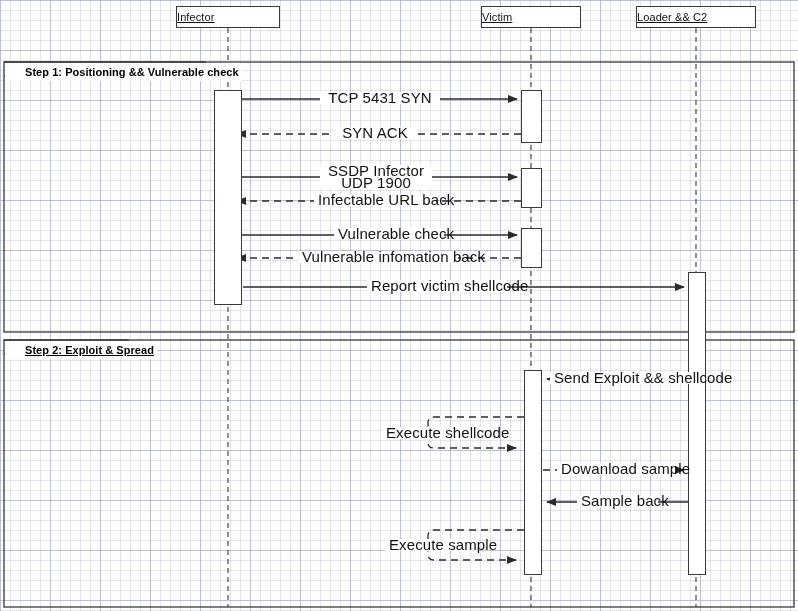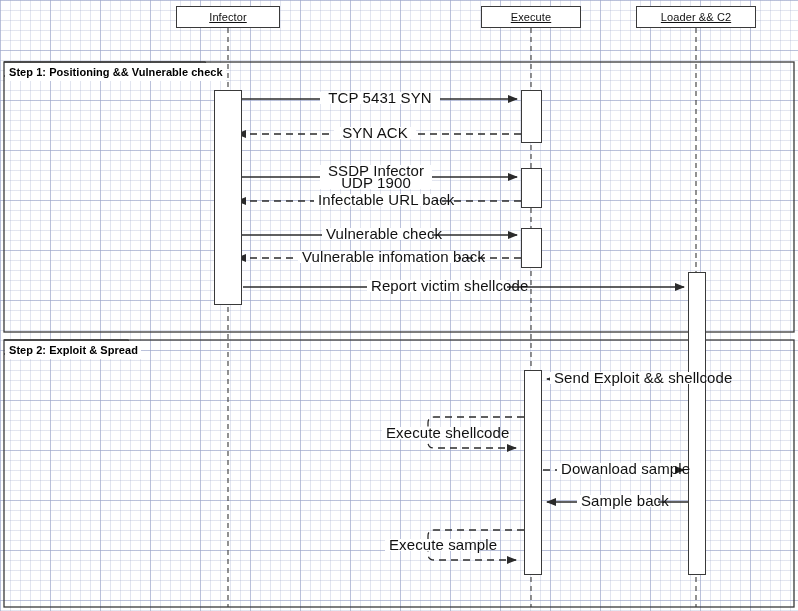--- a/index.html
+++ b/index.html
@@ -28,21 +28,20 @@
     width: 798px;
     height: 611px;
   }
   .lifeline-head {
     position: absolute;
     border: 1.3px solid #3a3a3a;
     background: #ffffff;
     box-sizing: border-box;
     display: flex;
     align-items: center;
-    justify-content: center;
     height: 22px;
   }
   .lifeline-head span {
     font-size: 11px;
     color: #111111;
     text-decoration: underline;
     white-space: nowrap;
     letter-spacing: 0.1px;
   }
   .activation {
@@ -52,21 +51,21 @@
     box-sizing: border-box;
   }
   .frag-label {
     position: absolute;
     font-size: 11px;
     font-weight: bold;
     color: #000000;
     background: #ffffff;
     white-space: nowrap;
     letter-spacing: 0.05px;
-    padding: 2px 3px 2px 4px;
+    padding: 2px 3px 2px 20px;
     box-sizing: border-box;
     line-height: 14px;
   }
   .msg-label {
     position: absolute;
     font-size: 15px;
     color: #111111;
     background: #ffffff;
     white-space: nowrap;
     padding: 0 4px;
@@ -146,48 +145,48 @@
     </g>
     <g>
       <path d="M524,530 L434,530 Q428,530 428,536 L428,554 Q428,560 434,560 L516,560" fill="none" stroke="#2b2b2b" stroke-width="1.3" stroke-dasharray="7,5" marker-end="url(#arrow-right)"></path>
     </g>
   </svg>
 
   <div class="lifeline-head" style="left:176px; top:6px; width:104px;">
     <span>Infector</span>
   </div>
   <div class="lifeline-head" style="left:481px; top:6px; width:100px;">
-    <span>Execute</span>
+    <span>Victim</span>
   </div>
   <div class="lifeline-head" style="left:636px; top:6px; width:120px;">
     <span>Loader &amp;&amp; C2</span>
   </div>
 
   <div class="activation" style="left:214px; top:90px; width:28px; height:215px;"></div>
   <div class="activation" style="left:521px; top:90px; width:21px; height:53px;"></div>
   <div class="activation" style="left:521px; top:168px; width:21px; height:40px;"></div>
   <div class="activation" style="left:521px; top:228px; width:21px; height:40px;"></div>
   <div class="activation" style="left:524px; top:370px; width:18px; height:205px;"></div>
   <div class="activation" style="left:688px; top:272px; width:18px; height:303px;"></div>
 
   <div class="frag-label" style="left:5px; top:63px;">Step 1: Positioning &amp;&amp; Vulnerable check</div>
-  <div class="frag-label" style="left:5px; top:341px;">Step 2: Exploit &amp; Spread</div>
+  <div class="frag-label" style="left:5px; top:341px;text-decoration:underline;">Step 2: Exploit &amp; Spread</div>
 
   <div class="msg-label" style="left:320px; top:92px; width:112px;">TCP 5431 SYN</div>
 
   <div class="msg-label" style="left:334px; top:127px; width:74px;">SYN ACK</div>
 
   <div class="msg-label two-line" style="left:320px; top:165px; width:104px;">
     <div>SSDP Infector</div>
     <div>UDP 1900</div>
   </div>
 
   <div class="msg-label" style="left:314px; top:194px; width:114px;">Infectable URL back</div>
 
-  <div class="msg-label" style="left:322px; top:228px; width:102px;">Vulnerable check</div>
+  <div class="msg-label" style="left:334px; top:228px; width:102px;">Vulnerable check</div>
 
   <div class="msg-label" style="left:298px; top:251px; width:152px;">Vulnerable infomation back</div>
 
   <div class="msg-label" style="left:367px; top:280px; width:132px;">Report victim shellcode</div>
 
   <div class="msg-label" style="left:550px; top:372px; width:133px;">Send Exploit &amp;&amp; shellcode</div>
 
   <div class="msg-label" style="left:382px; top:427px; width:92px;">Execute shellcode</div>
 
   <div class="msg-label" style="left:557px; top:463px; width:110px;">Dowanload sample</div>

